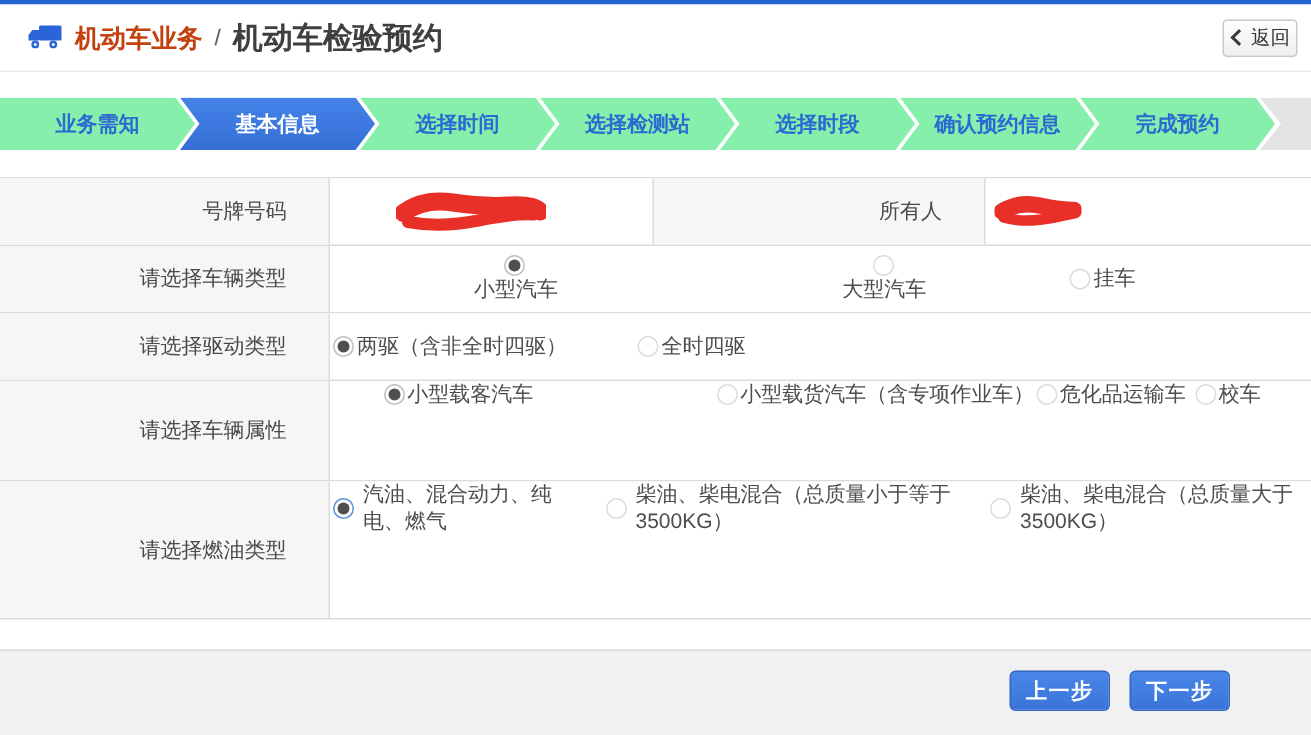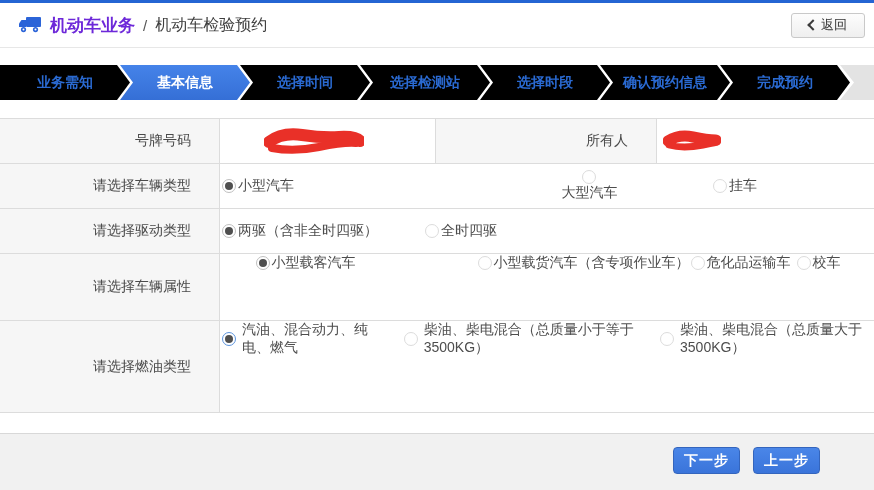--- a/index.html
+++ b/index.html
@@ -5,52 +5,52 @@
   html,body{margin:0;padding:0;}
   body{width:874px;height:490px;font-family:"Liberation Sans","DejaVu Sans",sans-serif;background:#fff;}
   .page{position:relative;width:874px;height:490px;overflow:hidden;background:#fff;}
 
   
   .topbar{height:3px;background:#2465d3;}
 
   
   .header{height:45px;border-bottom:1px solid #e7e7e7;display:flex;align-items:center;padding:0 9px 0 18px;box-sizing:border-box;background:#fff;}
   .truck{display:flex;align-items:center;}
-  .h-title{color:#6d28d9;font-size:17px;font-weight:bold;margin-left:8px;}
+  .h-title{color:#c2410c;font-size:17px;font-weight:bold;margin-left:8px;}
   .h-sep{color:#555;font-size:15px;margin:0 8px;}
-  .h-sub{color:#3f3f3f;font-size:16px;}
+  .h-sub{color:#3f3f3f;font-size:20px;font-weight:bold;}
   .back-btn{margin-left:auto;min-width:50px;height:25px;border:1px solid #c9c9c9;border-radius:3px;
     background:linear-gradient(#fdfdfd,#efefef);color:#333;font-size:13px;display:flex;align-items:center;
-    justify-content:flex-end;padding:0 17px;box-sizing:border-box;cursor:pointer;}
+    justify-content:flex-end;padding:0 4px;box-sizing:border-box;cursor:pointer;}
   .chev{width:6px;height:6px;border-left:2px solid #3a3a3a;border-bottom:2px solid #3a3a3a;transform:rotate(45deg);margin-right:4px;flex:0 0 auto;}
 
   
   .stepper{position:relative;margin-top:17px;height:35px;background:#fff;display:flex;padding-right:24px;}
-  .step{flex:1;margin-left:-10px;background:#000000;color:#2a6ad2;font-size:14px;font-weight:bold;
+  .step{flex:1;margin-left:-10px;background:#86efac;color:#2a6ad2;font-size:14px;font-weight:bold;
     display:flex;align-items:center;justify-content:center;
     clip-path:polygon(13px 50%,0 0,calc(100% - 13px) 0,100% 50%,calc(100% - 13px) 100%,0 100%);cursor:pointer;}
   .step:first-child{margin-left:0;clip-path:polygon(0 0,calc(100% - 13px) 0,100% 50%,calc(100% - 13px) 100%,0 100%);}
   .step.active{background:linear-gradient(#4583e9,#356fd6);color:#fff;}
   .stepper-end{position:absolute;right:0;top:0;width:34px;height:35px;background:#e3e3e3;
     clip-path:polygon(0 0,100% 0,100% 100%,0 100%,14px 50%);}
 
   
   .table{margin-top:18px;border-top:1px solid #dcdcdc;}
   .row{display:flex;border-bottom:1px solid #dcdcdc;background:#fff;}
   .h44{height:44px;} .h66{height:66px;} .h91{height:91px;}
   .cell-label{width:220px;flex:0 0 220px;background:#f6f6f6;border-right:1px solid #dcdcdc;
     display:flex;align-items:center;justify-content:flex-end;padding-right:28px;box-sizing:border-box;
     color:#4a4a4a;font-size:14px;}
   .cell-label.w2{width:221px;flex:0 0 221px;}
   .cell-value{flex:1;display:flex;align-items:center;padding-left:2px;box-sizing:border-box;}
   .cell-value.fixed1{flex:0 0 216px;border-right:1px solid #dcdcdc;}
   .col{flex-direction:row;align-items:flex-start;justify-content:center;}
   .optline{display:flex;align-items:center;}
   .opt{display:flex;align-items:center;font-size:14px;color:#4d4d4d;cursor:pointer;box-sizing:border-box;}
-  .w244{width:244px;} .w247{width:247px;flex-direction:column;} .w203{width:203px;} .w222{width:222px;} .w213{width:213px;}
+  .w244{width:244px;flex-direction:column;} .w247{width:247px;flex-direction:column;} .w203{width:203px;} .w222{width:222px;} .w213{width:213px;}
   .radio{width:14px;height:14px;border-radius:50%;border:1px solid #dcdcdc;background:#fff;box-sizing:border-box;
     margin-right:2px;position:relative;flex:0 0 auto;}
   .radio.sel{border-color:#bfbfbf;}
   .radio.sel::after{content:"";position:absolute;left:50%;top:50%;width:8px;height:8px;margin:-4px 0 0 -4px;
     border-radius:50%;background:#4f4f4f;}
   .radio.selblue{border-color:#5b93dd;}
   .radio.selblue::after{content:"";position:absolute;left:50%;top:50%;width:8px;height:8px;margin:-4px 0 0 -4px;
     border-radius:50%;background:#4f4f4f;}
   .gap4{gap:20px;} .gap6{gap:6px;}
   .mr6 .radio{margin-right:6px;}
@@ -193,17 +193,17 @@
         <div class="opt">
           <span class="radio"></span>
           <span>柴油、柴电混合（总质量大于3500KG）</span>
         </div>
       </div>
     </div>
 
   </div>
 
   <div class="footer">
+    <div class="btn">上一步</div>
     <div class="btn">下一步</div>
-    <div class="btn">上一步</div>
   </div>
 
 </div>
 
 </body></html>

